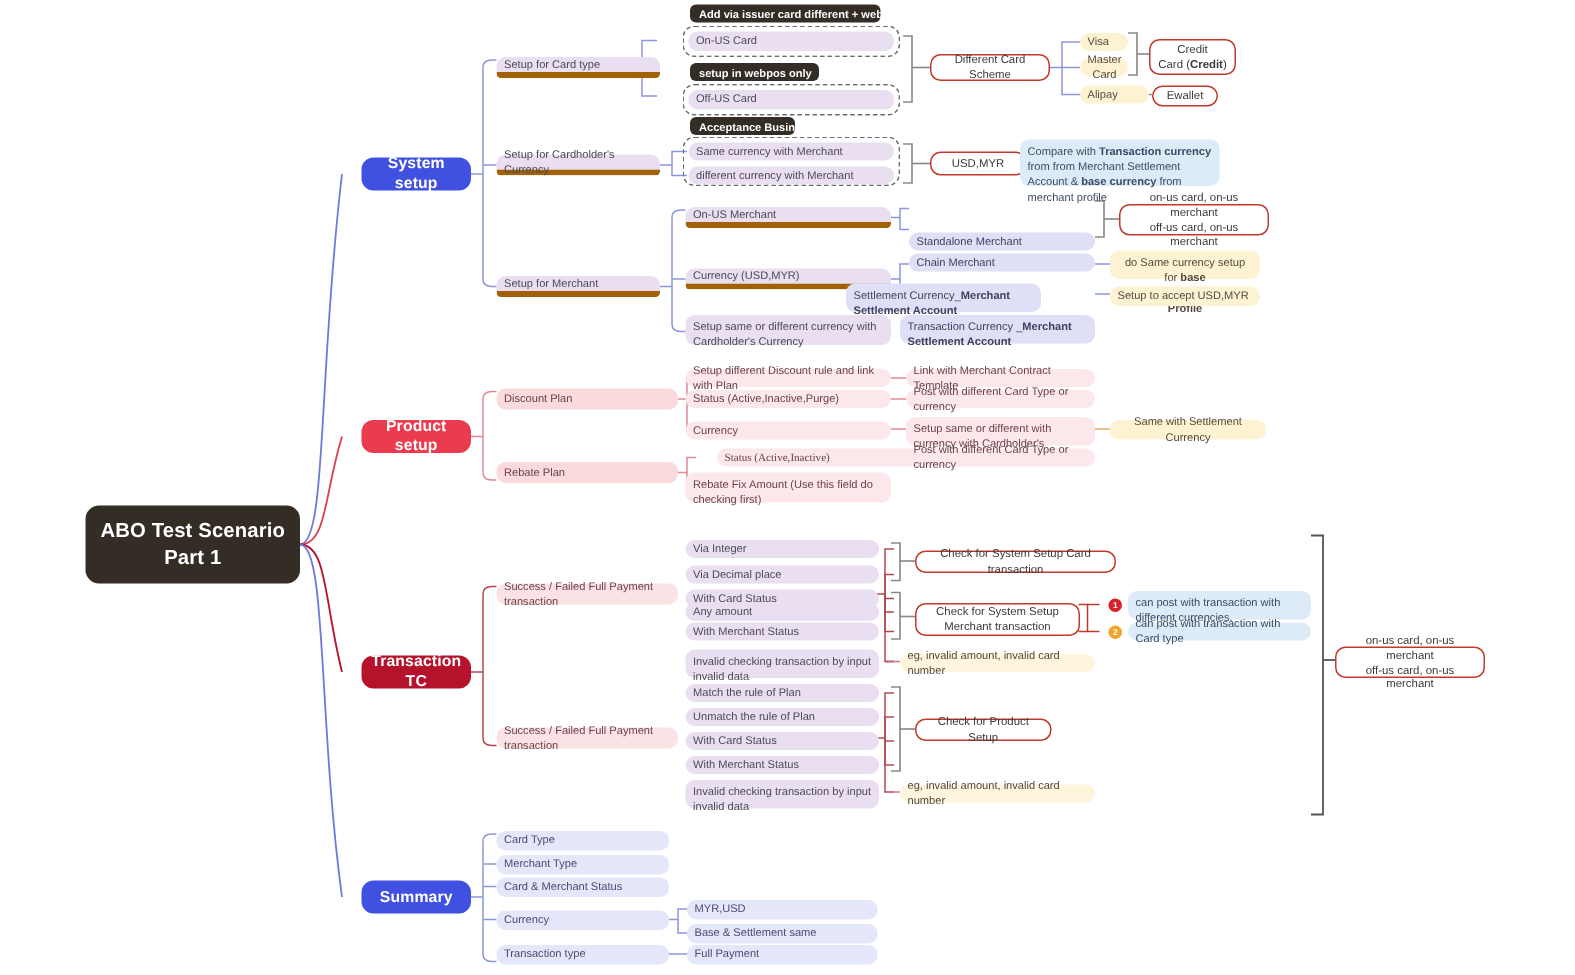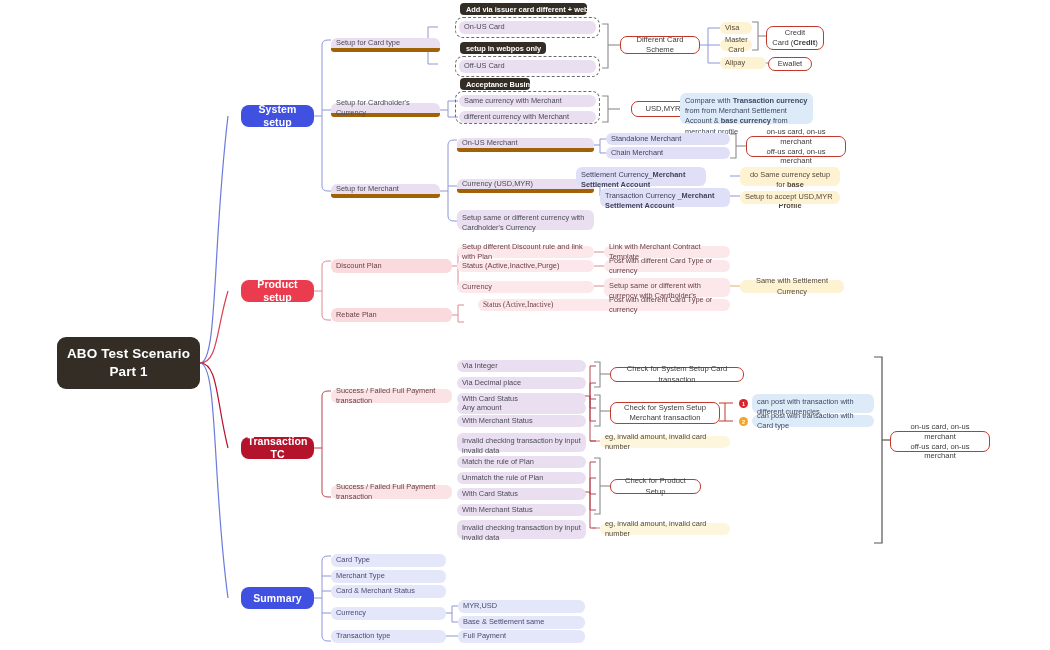--- a/index.html
+++ b/index.html
@@ -30,21 +30,21 @@
   .l1.red{background:#ea3c4e;}
   .l1.dred{background:#b5122b;}
 
   
   .box{
     border-radius:6px;font-size:7.4px;line-height:1.38;
     padding:3px 5px;display:flex;align-items:center;
     box-sizing:border-box;
   }
   .box.lilac   {background:#eadff0;color:#4a4a55;}
-  .box.periw   {background:#dfe0f7;color:#40405c;}
+  .box.periw   {background:#dfe0f7;color:#40405c;margin-top:22px;}
   .box.pink    {background:#fadadd;color:#6b4148;}
   .box.pink2   {background:#fbe2e4;color:#6b4148;}
   .box.pinkpale{background:#fce8ea;color:#6b4148;}
   .box.yellow  {background:#fdf3d2;color:#53483b;text-align:center;}
   .box.yellow2 {background:#fdf6dd;color:#53483b;}
   .box.bluenote{background:#ddeaf8;color:#3b4a63;}
   .box.bluesum {background:#e4e6fa;color:#4a4a72;}
 
   
   .ul{border-bottom:4px solid #a16207;border-radius:6px 6px 3px 3px;}
@@ -236,41 +236,41 @@
     <span><span>Card (</span><b>Credit</b><span>)</span></span>
   </div>
 
   <div class="node redbox" style="left:768px;top:57px;width:44px;height:14px;">Ewallet</div>
 
   <div class="node dashgrp" style="left:455px;top:91px;width:145px;height:33px;"></div>
   <div class="node tag" style="left:460px;top:78px;width:70px;height:12px;">Acceptance Business</div>
   <div class="node box lilac" style="left:459px;top:95px;width:137px;height:12px;">Same currency with Merchant</div>
   <div class="node box lilac" style="left:459px;top:111px;width:137px;height:12px;">different currency with Merchant</div>
 
-  <div class="node redbox" style="left:620px;top:101px;width:64px;height:16px;margin-left:11px;">USD,MYR</div>
+  <div class="node redbox" style="left:620px;top:101px;width:64px;height:16px;">USD,MYR</div>
 
   <div class="node box bluenote" style="left:680px;top:93px;width:133px;height:31px;align-items:flex-start;">
     <span style="display:block;">
       <span>Compare with </span><b>Transaction currency</b><span> from from Merchant Settlement Account &amp; </span><b>base currency</b><span> from merchant profile</span>
     </span>
   </div>
 
   <div class="node box lilac ul" style="left:457px;top:138px;width:137px;height:14px;">On-US Merchant</div>
 
   <div class="node box periw" style="left:606px;top:133px;width:124px;height:12px;">Standalone Merchant</div>
   <div class="node box periw" style="left:606px;top:147px;width:124px;height:12px;">Chain Merchant</div>
 
   <div class="node redbox" style="left:746px;top:136px;width:100px;height:21px;flex-direction:column;line-height:1.3;">
     <span>on-us card, on-us merchant</span>
     <span>off-us card, on-us merchant</span>
   </div>
 
   <div class="node box lilac ul" style="left:457px;top:179px;width:137px;height:14px;">Currency (USD,MYR)</div>
 
-  <div class="node box periw" style="left:576px;top:167px;width:130px;height:19px;align-items:flex-start;">
+  <div class="node box periw" style="left:564px;top:167px;width:130px;height:19px;align-items:flex-start;">
     <span><span>Settlement Currency_</span><b>Merchant Settlement Account</b></span>
   </div>
   <div class="node box yellow" style="left:740px;top:167px;width:100px;height:19px;align-items:flex-start;">
     <span><span>do Same currency setup for </span><b>base currency_Merchant Profile</b></span>
   </div>
 
   <div class="node box periw" style="left:600px;top:188px;width:130px;height:19px;align-items:flex-start;">
     <span><span>Transaction Currency _</span><b>Merchant Settlement Account</b></span>
   </div>
   <div class="node box yellow" style="left:740px;top:191px;width:100px;height:13px;">Setup to accept USD,MYR</div>
@@ -288,20 +288,21 @@
   <div class="node box pinkpale" style="left:457px;top:260px;width:137px;height:12px;">Status (Active,Inactive,Purge)</div>
   <div class="node box pinkpale" style="left:604px;top:260px;width:126px;height:12px;">Post with different Card Type or currency</div>
 
   <div class="node box pinkpale" style="left:457px;top:281px;width:137px;height:12px;">Currency</div>
   <div class="node box pinkpale" style="left:604px;top:278px;width:126px;height:19px;align-items:flex-start;">Setup same or different with currency with Cardholder's Currency</div>
   <div class="node box yellow" style="left:740px;top:280px;width:104px;height:13px;">Same with Settlement Currency</div>
 
   <div class="node box pinkpale" style="left:478px;top:299px;width:137px;height:12px;font-family:Liberation Serif, serif;">Status (Active,Inactive)</div>
   <div class="node box pinkpale" style="left:604px;top:299px;width:126px;height:12px;">Post with different Card Type or currency</div>
 
+  <div class="node box pinkpale" style="left:457px;top:315px;width:137px;height:20px;align-items:flex-start;">Rebate Fix Amount (Use this field do checking first)</div>
 
   <div class="node l1 dred" style="left:241px;top:437px;width:73px;height:22px;">Transaction TC</div>
 
   <div class="node box pink2" style="left:331px;top:389px;width:121px;height:14px;">Success / Failed Full Payment transaction</div>
   <div class="node box pink2" style="left:331px;top:485px;width:121px;height:14px;">Success / Failed Full Payment transaction</div>
 
   <div class="node box lilac" style="left:457px;top:360px;width:129px;height:12px;">Via Integer</div>
   <div class="node box lilac" style="left:457px;top:377px;width:129px;height:12px;">Via Decimal place</div>
   <div class="node box lilac" style="left:457px;top:393px;width:129px;height:12px;">With Card Status</div>
   <div class="node box lilac" style="left:457px;top:402px;width:129px;height:12px;">Any amount</div>

